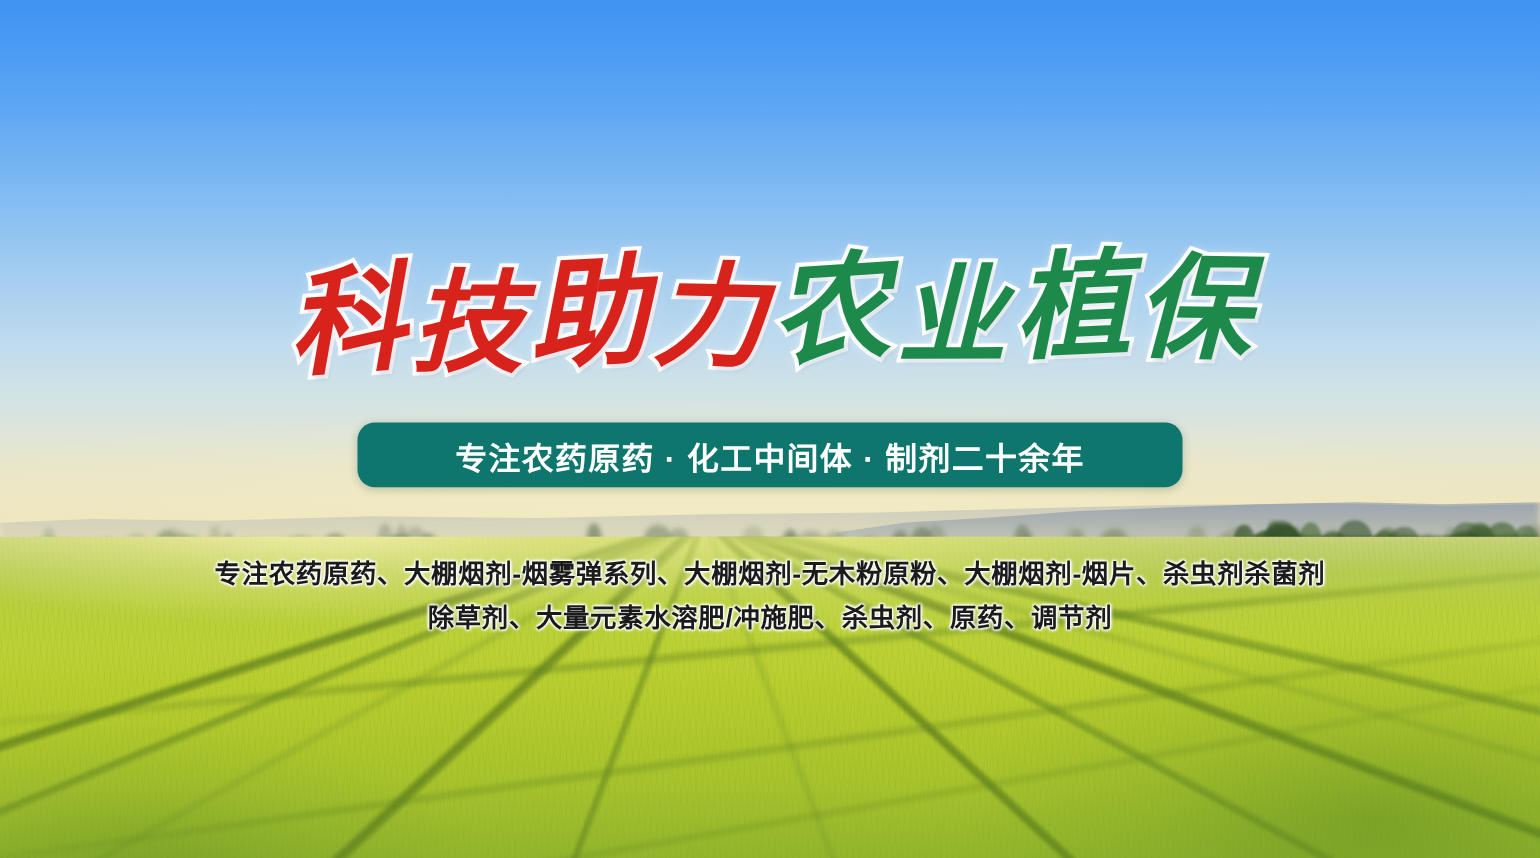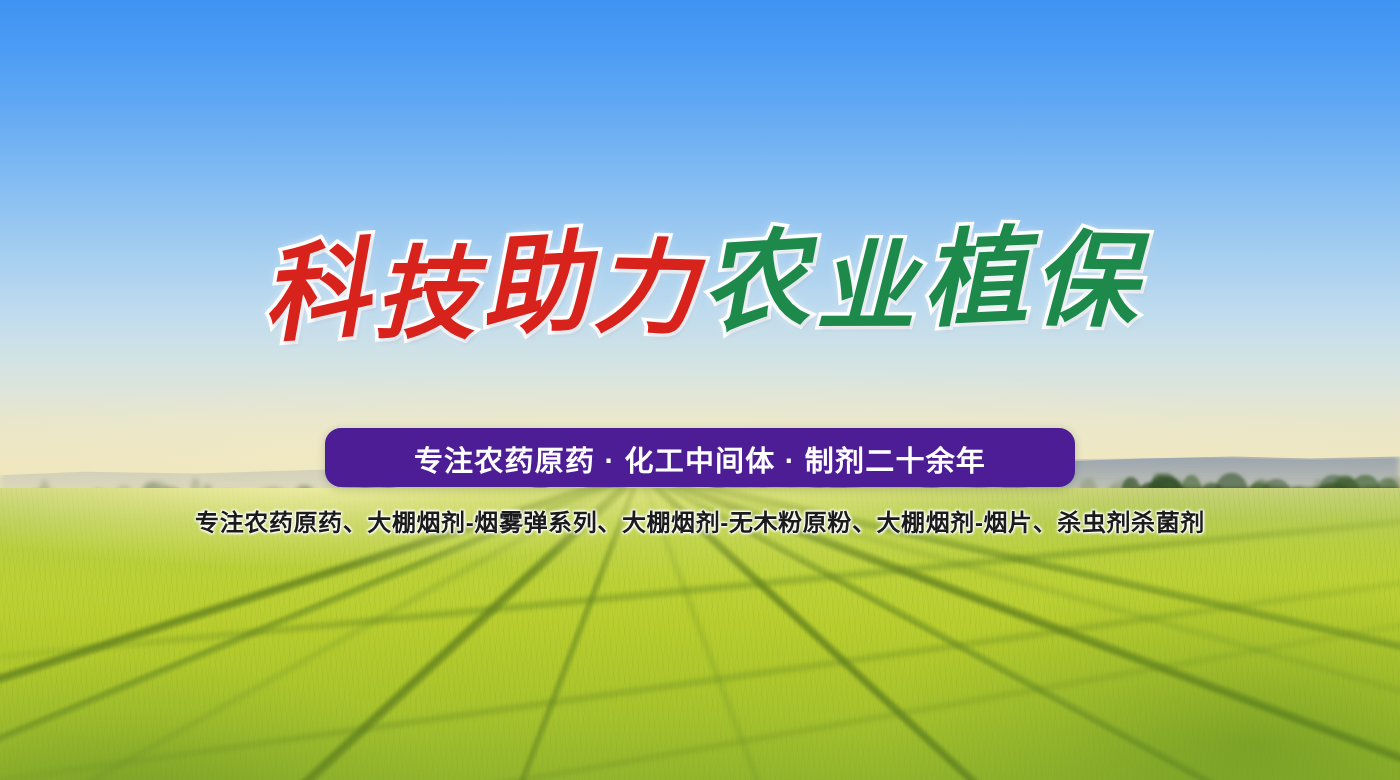--- a/index.html
+++ b/index.html
@@ -176,25 +176,24 @@
   .c4{transform:rotate(2.5deg) scale(.99) translateY(2px);}
   .c5{transform:rotate(-2.5deg) scale(1.03) translateY(-2px);}
   .c6{transform:rotate(1deg) scale(.95) translateY(6px);}
   .c7{transform:rotate(-1.5deg) scale(1.01) translateY(-1px);}
   .c8{transform:rotate(2deg) scale(1.0) translateY(3px);}
 
   
   .subpill{
     position:absolute;left:325px;top:384px;
     width:750px;height:59px;
-    background:#4c1d95;
+    background:#0f766e;
     border-radius:16px;
     display:flex;align-items:center;justify-content:center;
     box-shadow:0 2px 8px rgba(10,60,46,.22);
-    margin-top:44px;
   }
   .subpill-text{
     color:#ffffff;
     font-size:29px;
     font-weight:700;
     letter-spacing:1.2px;
     white-space:nowrap;
     font-family:"Liberation Sans","DejaVu Sans",sans-serif;
   }
 
@@ -404,15 +403,16 @@
         <span class="ch green c8" style="color: rgb(29, 138, 76);">保</span>
       </div>
   </div>
 
   <div class="subpill">
     <span class="subpill-text">专注农药原药 · 化工中间体 · 制剂二十余年</span>
   </div>
 
   <div class="products">
     <div class="prod-line">专注农药原药、大棚烟剂-烟雾弹系列、大棚烟剂-无木粉原粉、大棚烟剂-烟片、杀虫剂杀菌剂</div>
+    <div class="prod-line">除草剂、大量元素水溶肥/冲施肥、杀虫剂、原药、调节剂</div>
   </div>
 
 </div>
 
 </body></html>

